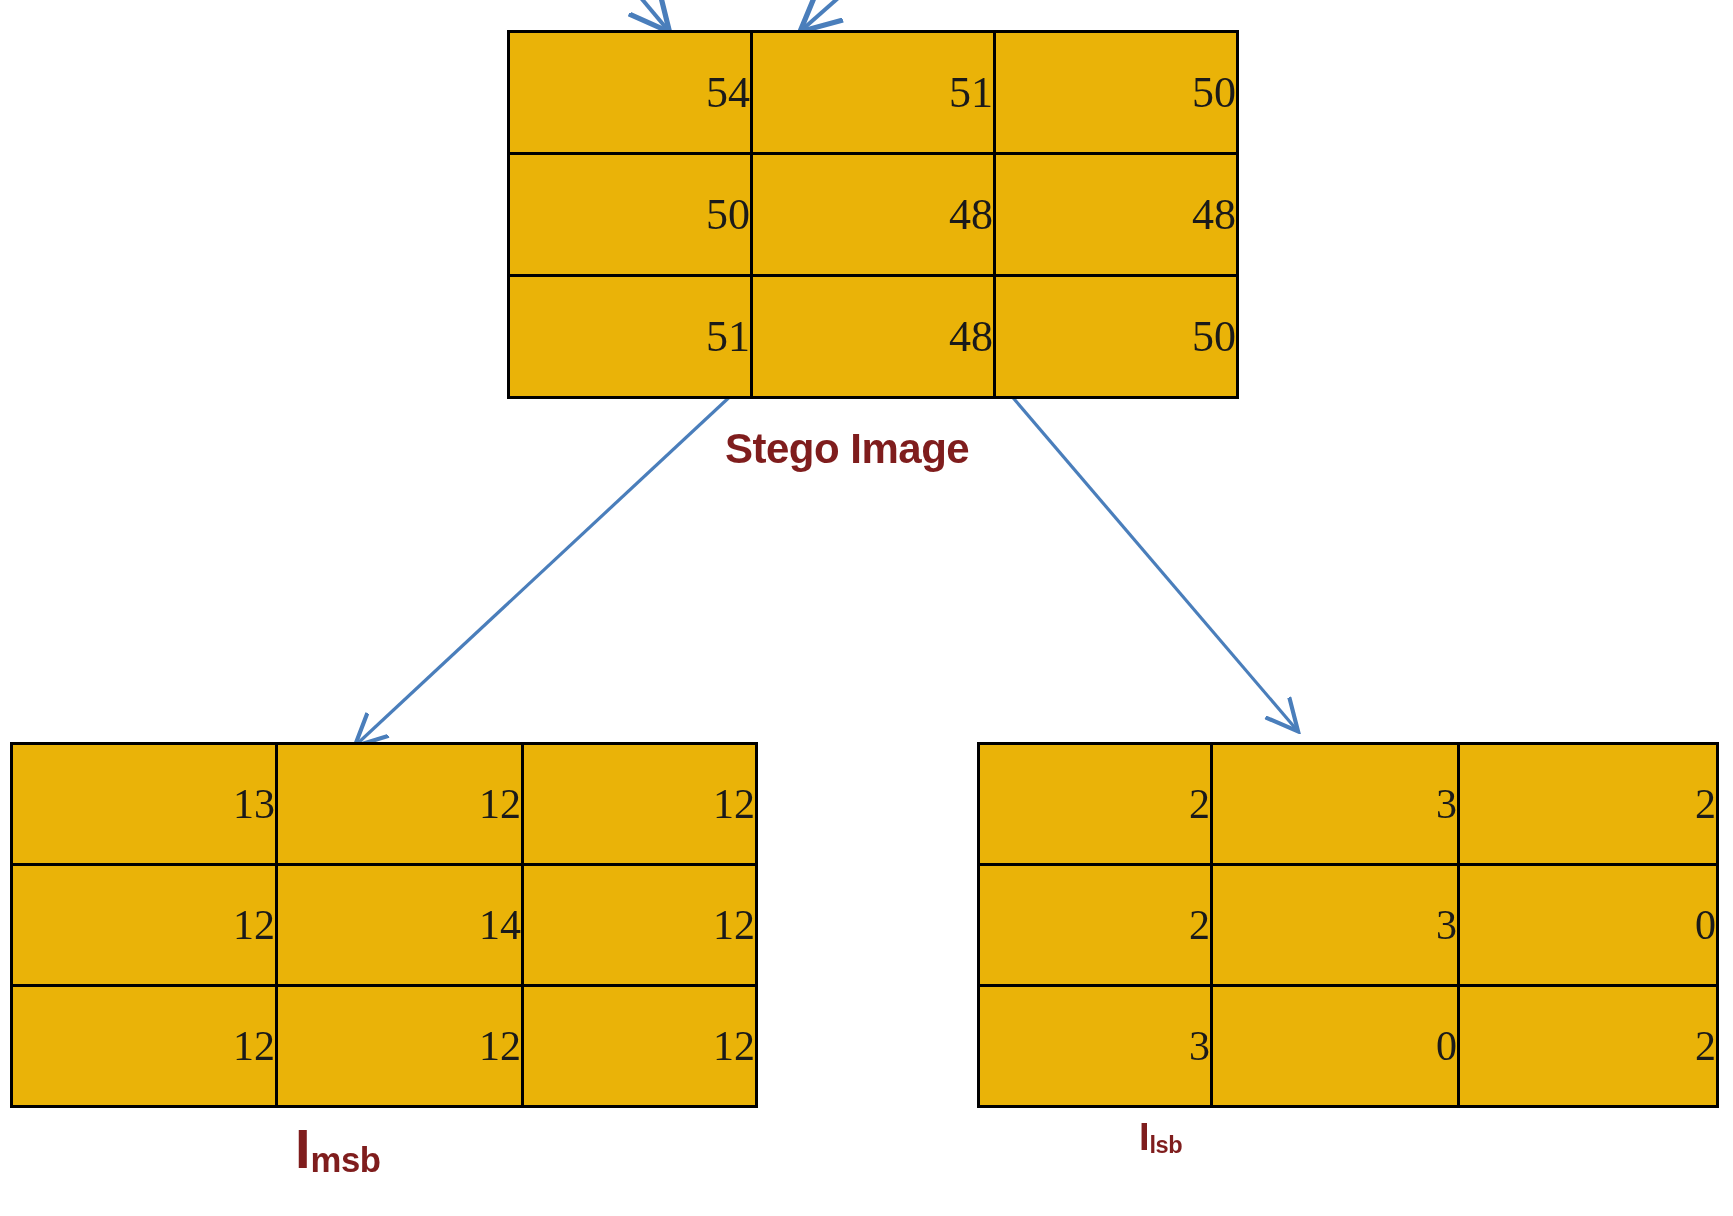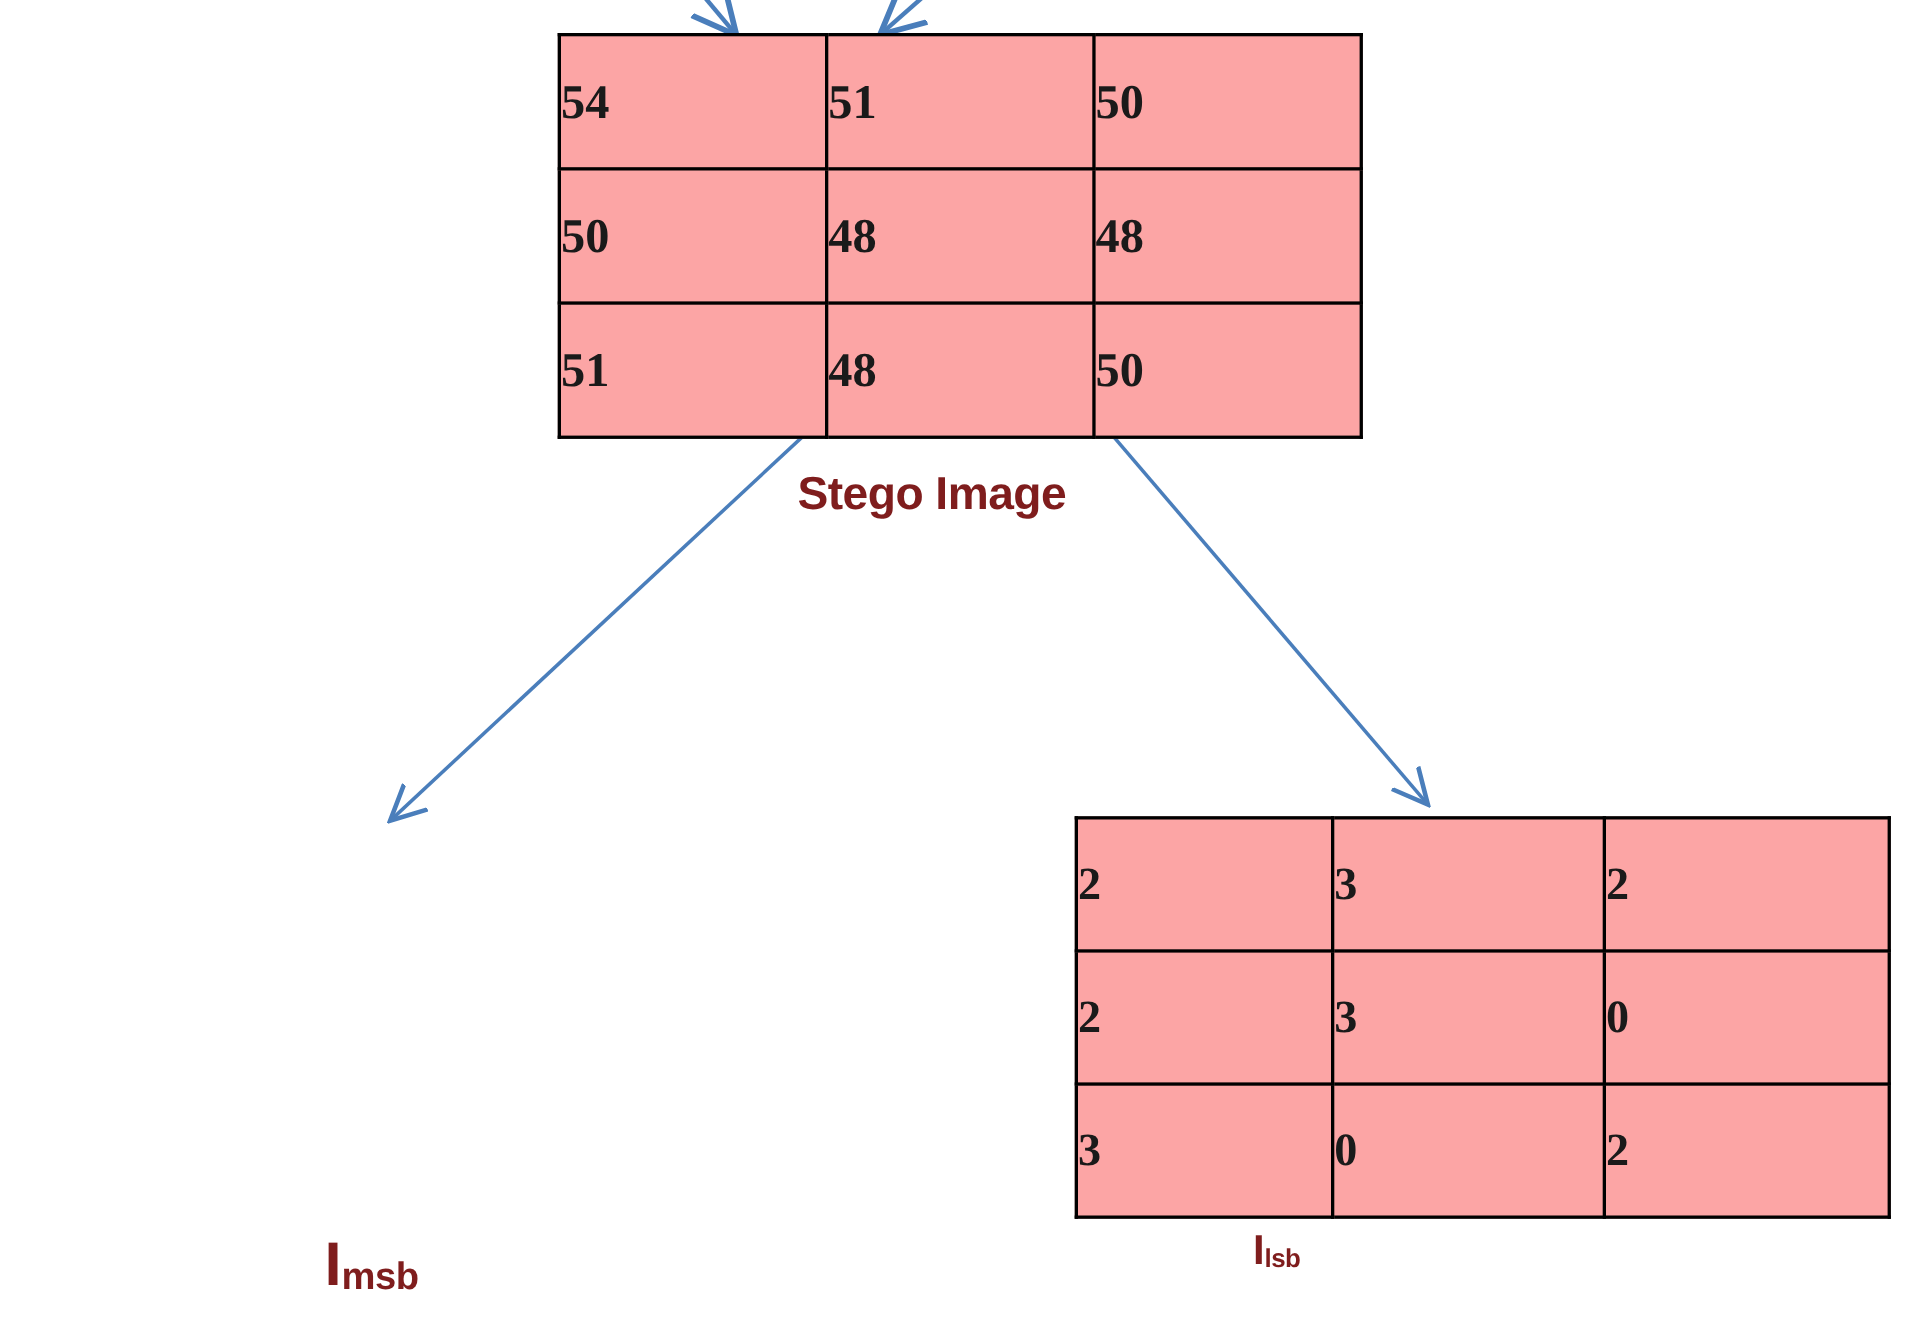--- a/index.html
+++ b/index.html
@@ -20,26 +20,26 @@
 
   
   .grid-table {
     position: absolute;
     border-collapse: collapse;
     table-layout: fixed;
     background: #e5b4b4;
   }
   .grid-table td {
     border: 3px solid #000000;
-    background: #fca5a5;
-    text-align: left;
+    background: #eab308;
+    text-align: right;
     vertical-align: middle;
     color: #1a1a1a;
     font-family: "Liberation Serif", serif;
-    font-weight: 700;
+    font-weight: 400;
     padding: 0;
   }
 
   
   #stego-table {
     left: 507px;
     top: 30px;
     width: 720px;
     height: 358px;
   }
@@ -164,20 +164,39 @@
       <tr>
         <td>51</td>
         <td>48</td>
         <td>50</td>
       </tr>
     </tbody>
   </table>
 
   <div id="stego-label" class="fig-label">Stego Image</div>
 
+  <table id="msb-table" class="grid-table">
+    <tbody>
+      <tr>
+        <td>13</td>
+        <td>12</td>
+        <td>12</td>
+      </tr>
+      <tr>
+        <td>12</td>
+        <td>14</td>
+        <td>12</td>
+      </tr>
+      <tr>
+        <td>12</td>
+        <td>12</td>
+        <td>12</td>
+      </tr>
+    </tbody>
+  </table>
 
   <div id="msb-label" class="fig-label">
     <span>I</span><span class="sub">msb</span>
   </div>
 
   <table id="lsb-table" class="grid-table">
     <tbody>
       <tr>
         <td>2</td>
         <td>3</td>

